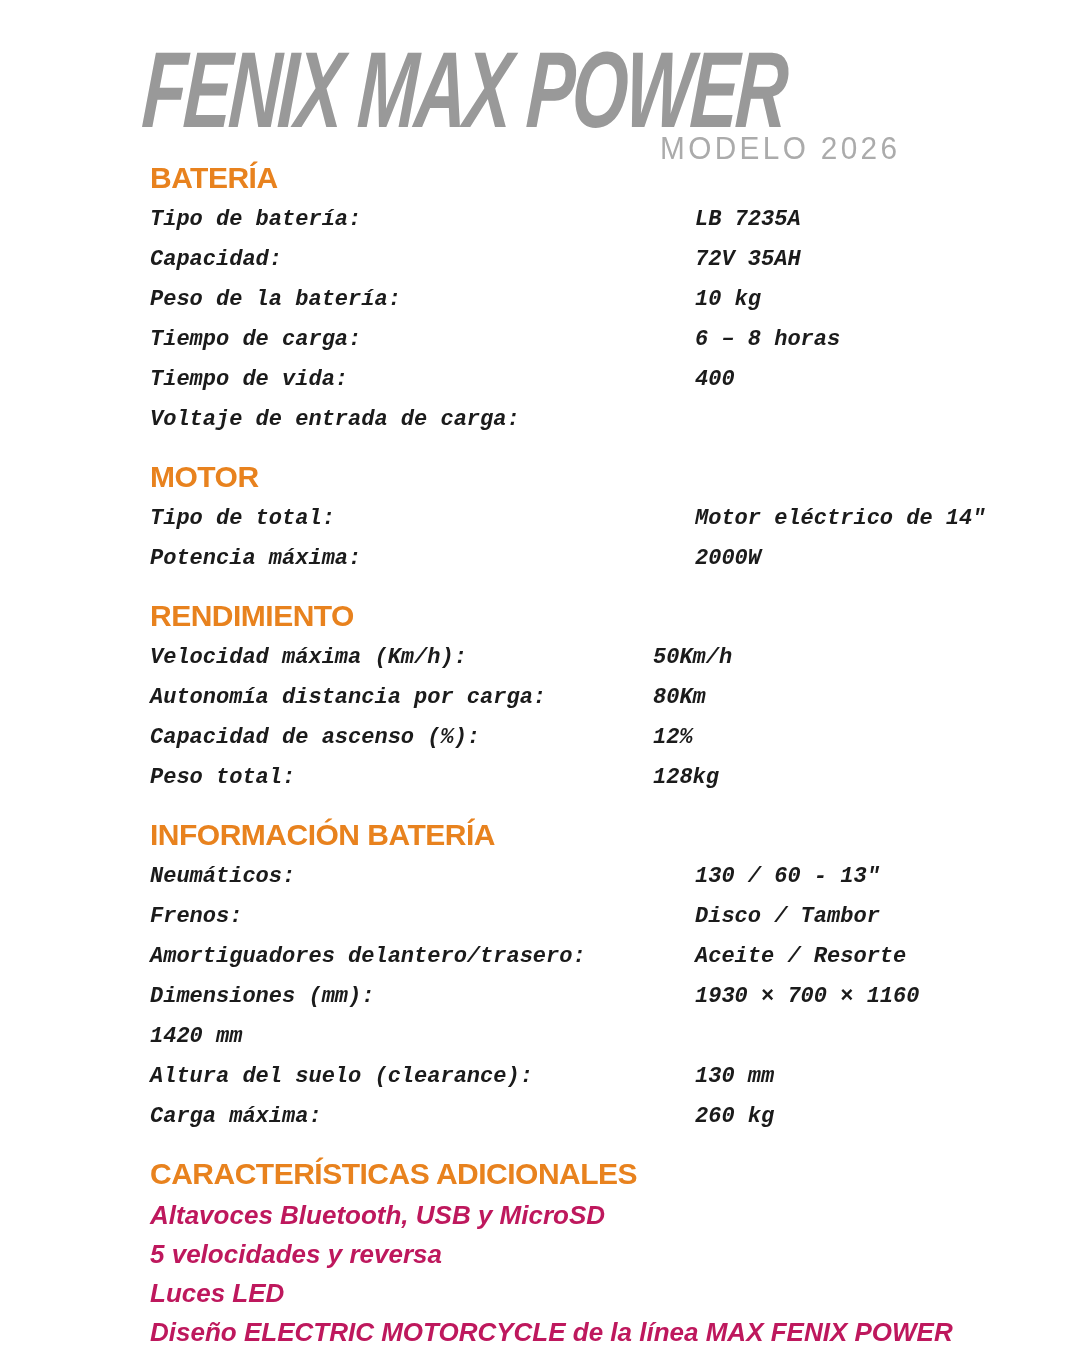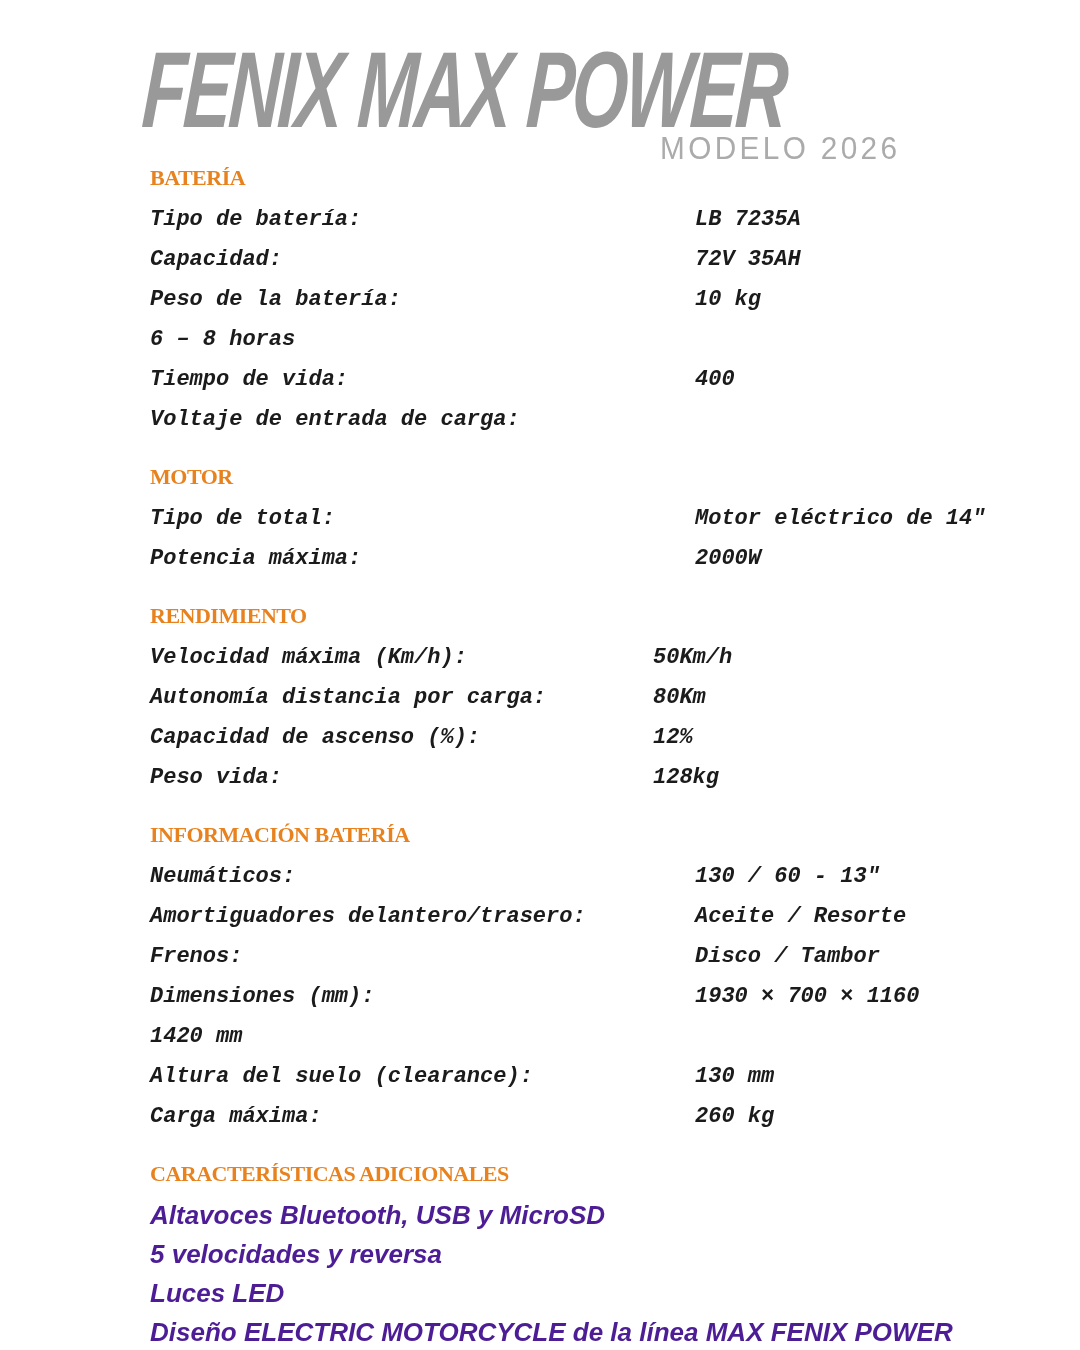--- a/index.html
+++ b/index.html
@@ -33,45 +33,44 @@
     transform:scaleX(0.96);
     transform-origin:right top;
   }
   
   .content {
     position:absolute; left:150px; top:163px; right:90px;
   }
   .section-heading {
     color:#e8821e;
     font-weight:bold;
-    font-size:22px;
+    font-size:30px;
     line-height:30px;
     letter-spacing:-0.5px;
     margin-top:22px;
     margin-bottom:7px;
     white-space:nowrap;
-    font-family:Liberation Serif, serif;
   }
   .section:first-child .section-heading { margin-top:0; }
   .spec-row {
     display:grid;
     grid-template-columns:545px 1fr;
     font-weight:bold; font-style:italic;
     font-size:22px;
     line-height:40px;
     color:#1b1b1b;
     white-space:nowrap;
     font-family:Liberation Mono, monospace;
   }
   .section-rendimiento .spec-row { grid-template-columns:503px 1fr; }
   .feature-item {
     font-weight:bold; font-style:italic;
     font-size:26px;
     line-height:39px;
-    color:#4c1d95;
+    color:#be185d;
     white-space:nowrap;
   }
 </style>
 </head>
 <body>
 
 <div class="page">
 
   <div class="brand-title">FENIX MAX POWER</div>
   <div class="brand-subtitle">MODELO 2026</div>
@@ -86,20 +85,21 @@
       </div>
       <div class="spec-row">
         <span>Capacidad:</span>
         <span>72V 35AH</span>
       </div>
       <div class="spec-row">
         <span>Peso de la batería:</span>
         <span>10 kg</span>
       </div>
       <div class="spec-row">
+        <span>Tiempo de carga:</span>
         <span>6 – 8 horas</span>
       </div>
       <div class="spec-row">
         <span>Tiempo de vida:</span>
         <span>400</span>
       </div>
       <div class="spec-row">
         <span>Voltaje de entrada de carga:</span>
       </div>
     </div>
@@ -124,38 +124,38 @@
       </div>
       <div class="spec-row">
         <span>Autonomía distancia por carga:</span>
         <span>80Km</span>
       </div>
       <div class="spec-row">
         <span>Capacidad de ascenso (%):</span>
         <span>12%</span>
       </div>
       <div class="spec-row">
-        <span>Peso vida:</span>
+        <span>Peso total:</span>
         <span>128kg</span>
       </div>
     </div>
 
     <div class="section">
       <div class="section-heading">INFORMACIÓN BATERÍA</div>
       <div class="spec-row">
         <span>Neumáticos:</span>
         <span>130 / 60 - 13"</span>
       </div>
       <div class="spec-row">
+        <span>Frenos:</span>
+        <span>Disco / Tambor</span>
+      </div>
+      <div class="spec-row">
         <span>Amortiguadores delantero/trasero:</span>
         <span>Aceite / Resorte</span>
-      </div>
-      <div class="spec-row">
-        <span>Frenos:</span>
-        <span>Disco / Tambor</span>
       </div>
       <div class="spec-row">
         <span>Dimensiones (mm):</span>
         <span>1930 × 700 × 1160</span>
       </div>
       <div class="spec-row">
         <span>1420 mm</span>
       </div>
       <div class="spec-row">
         <span>Altura del suelo (clearance):</span>

